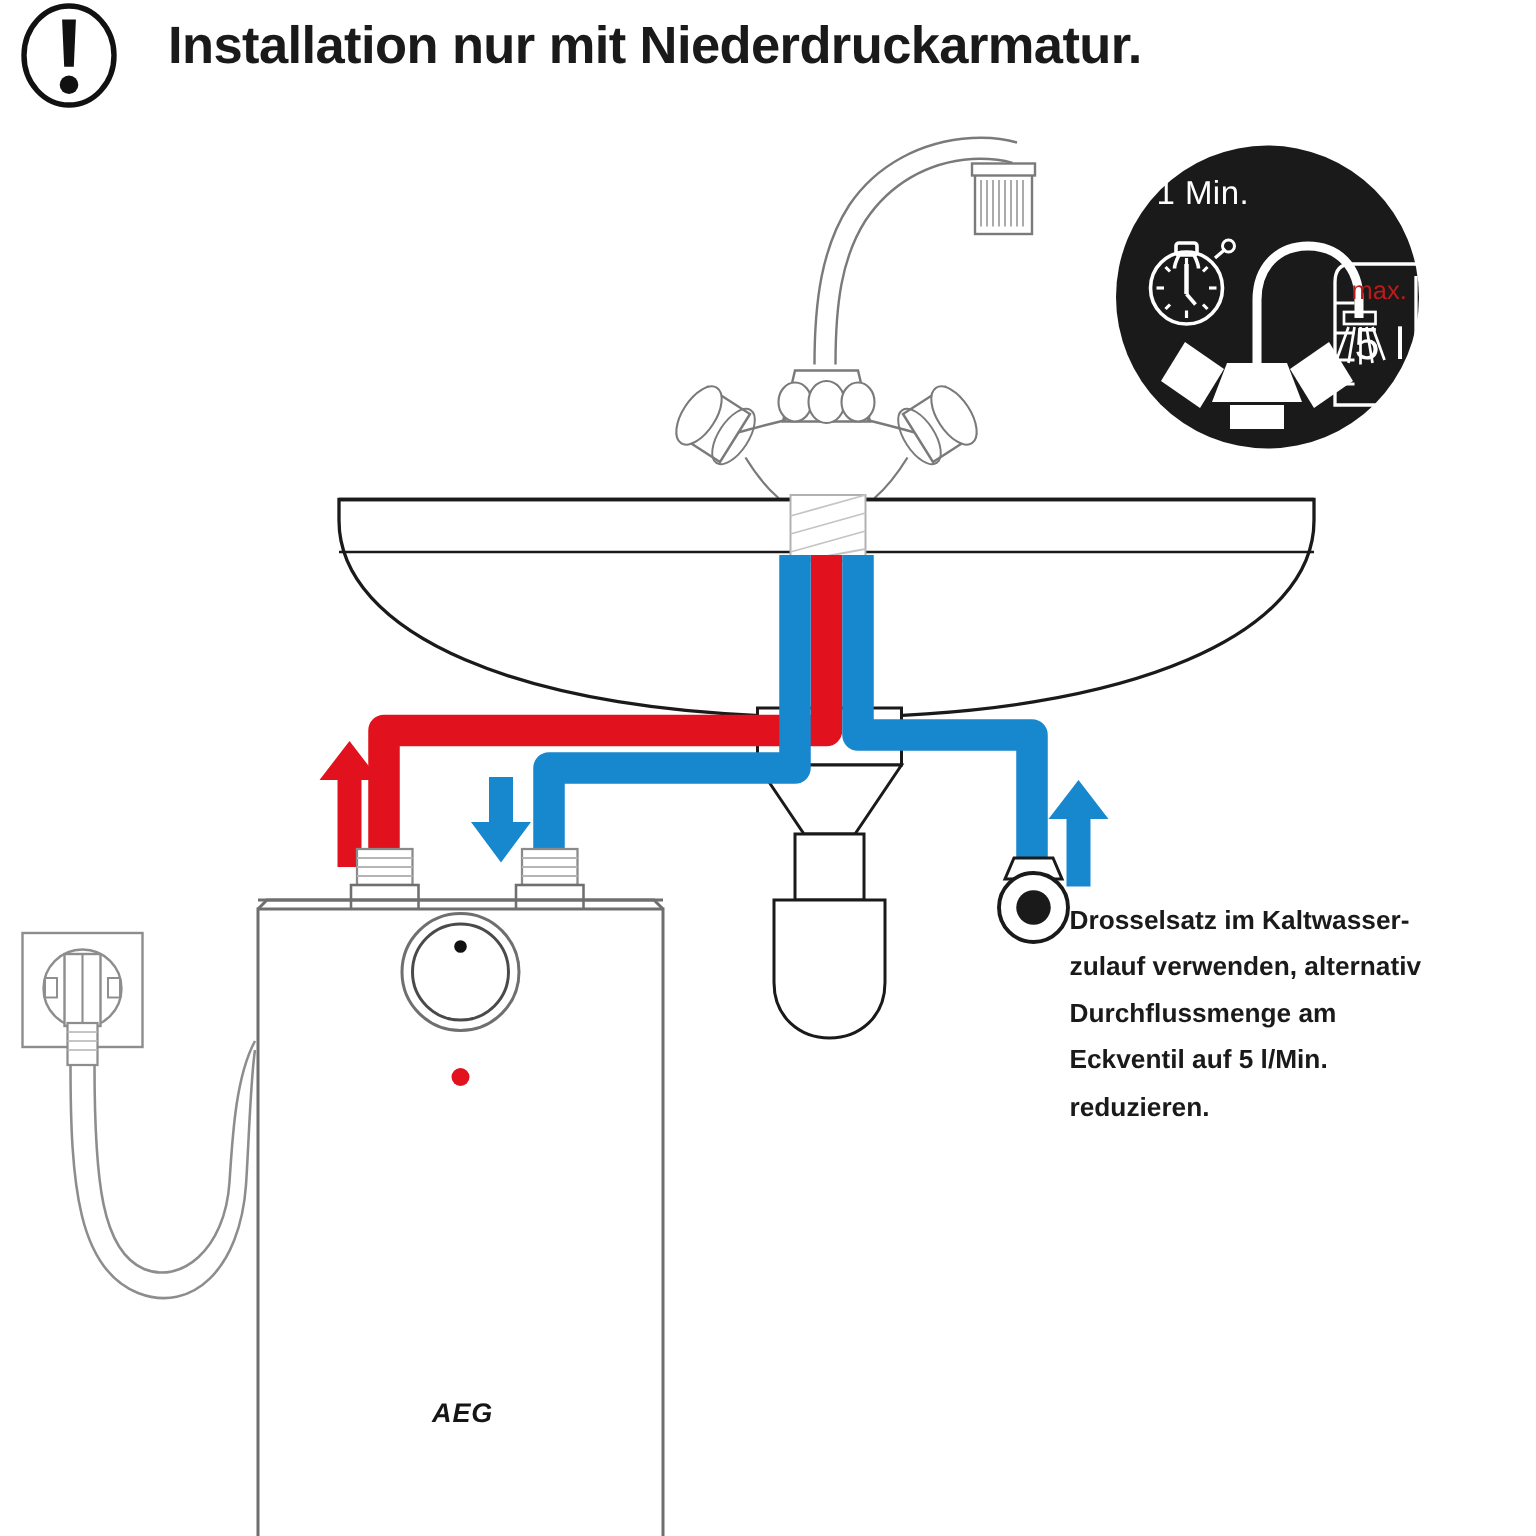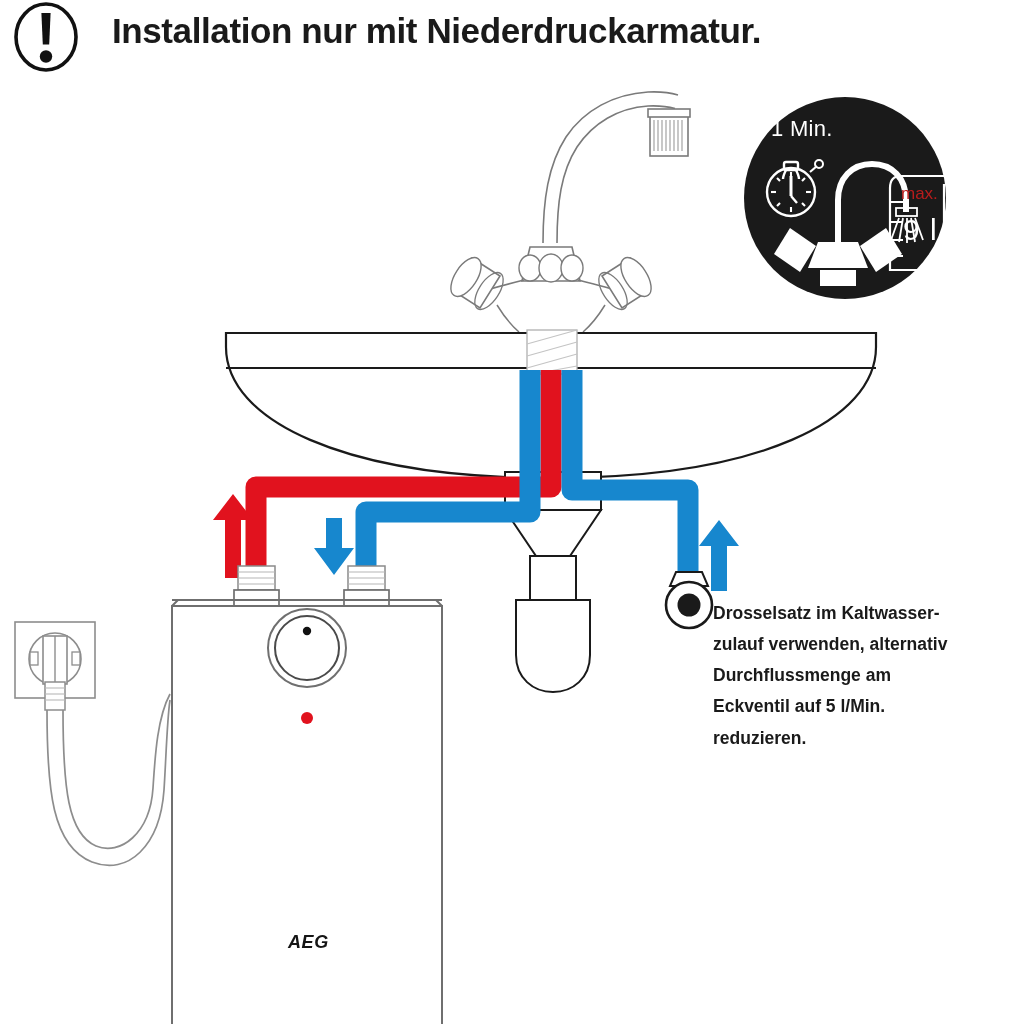--- a/index.html
+++ b/index.html
@@ -314,17 +314,17 @@
     <div>zulauf verwenden, alternativ</div>
     <div>Durchflussmenge am</div>
     <div>Eckventil auf 5 l/Min.</div>
     <div>reduzieren.</div>
   </div>
 
   <div class="txt" id="badge-min">1 Min.</div>
 
   <div class="txt" id="badge-max">max.</div>
 
-  <div class="txt" id="badge-vol">9 l</div>
+  <div class="txt" id="badge-vol">5 l</div>
 
   <div class="txt" id="brand-aeg">AEG</div>
 
 </div>
 
 </body></html>

